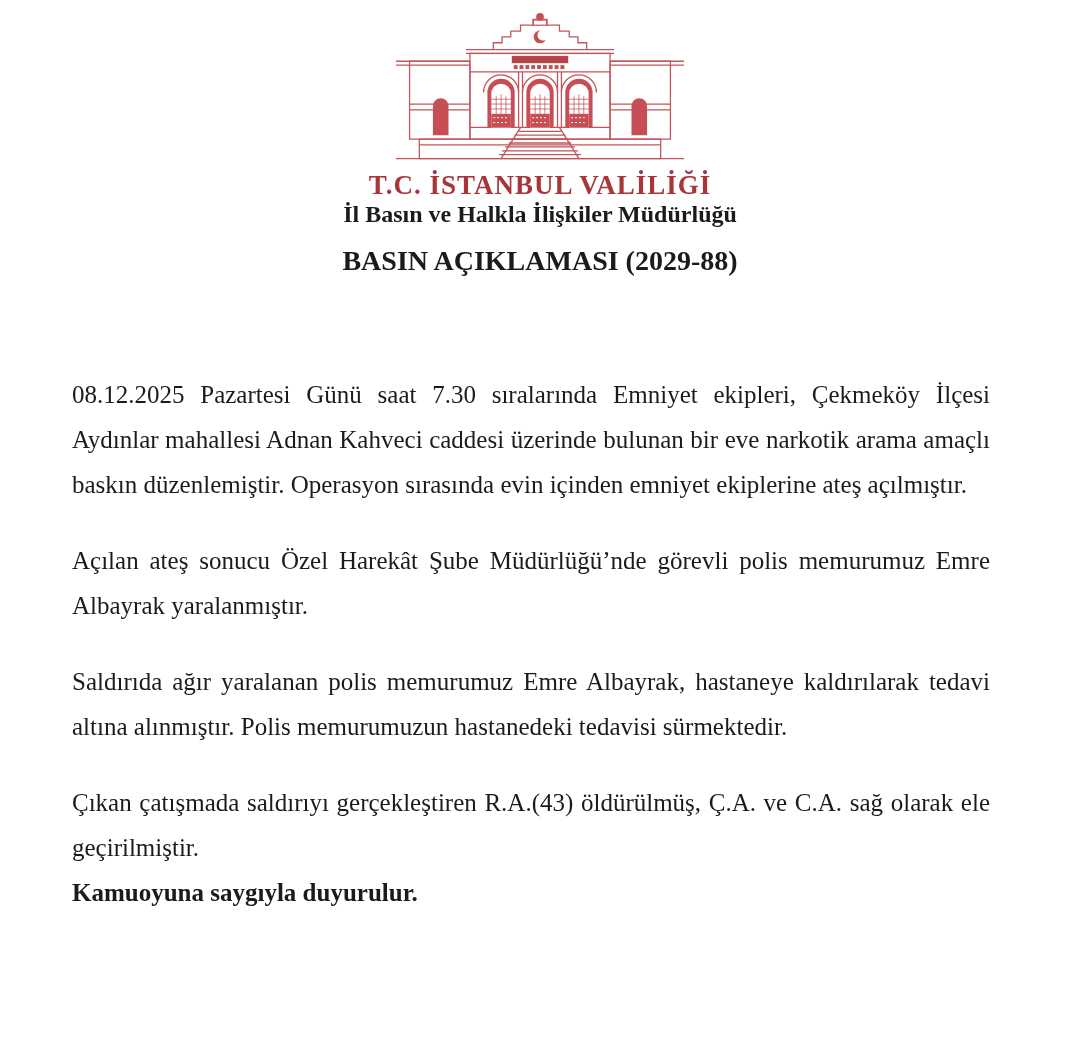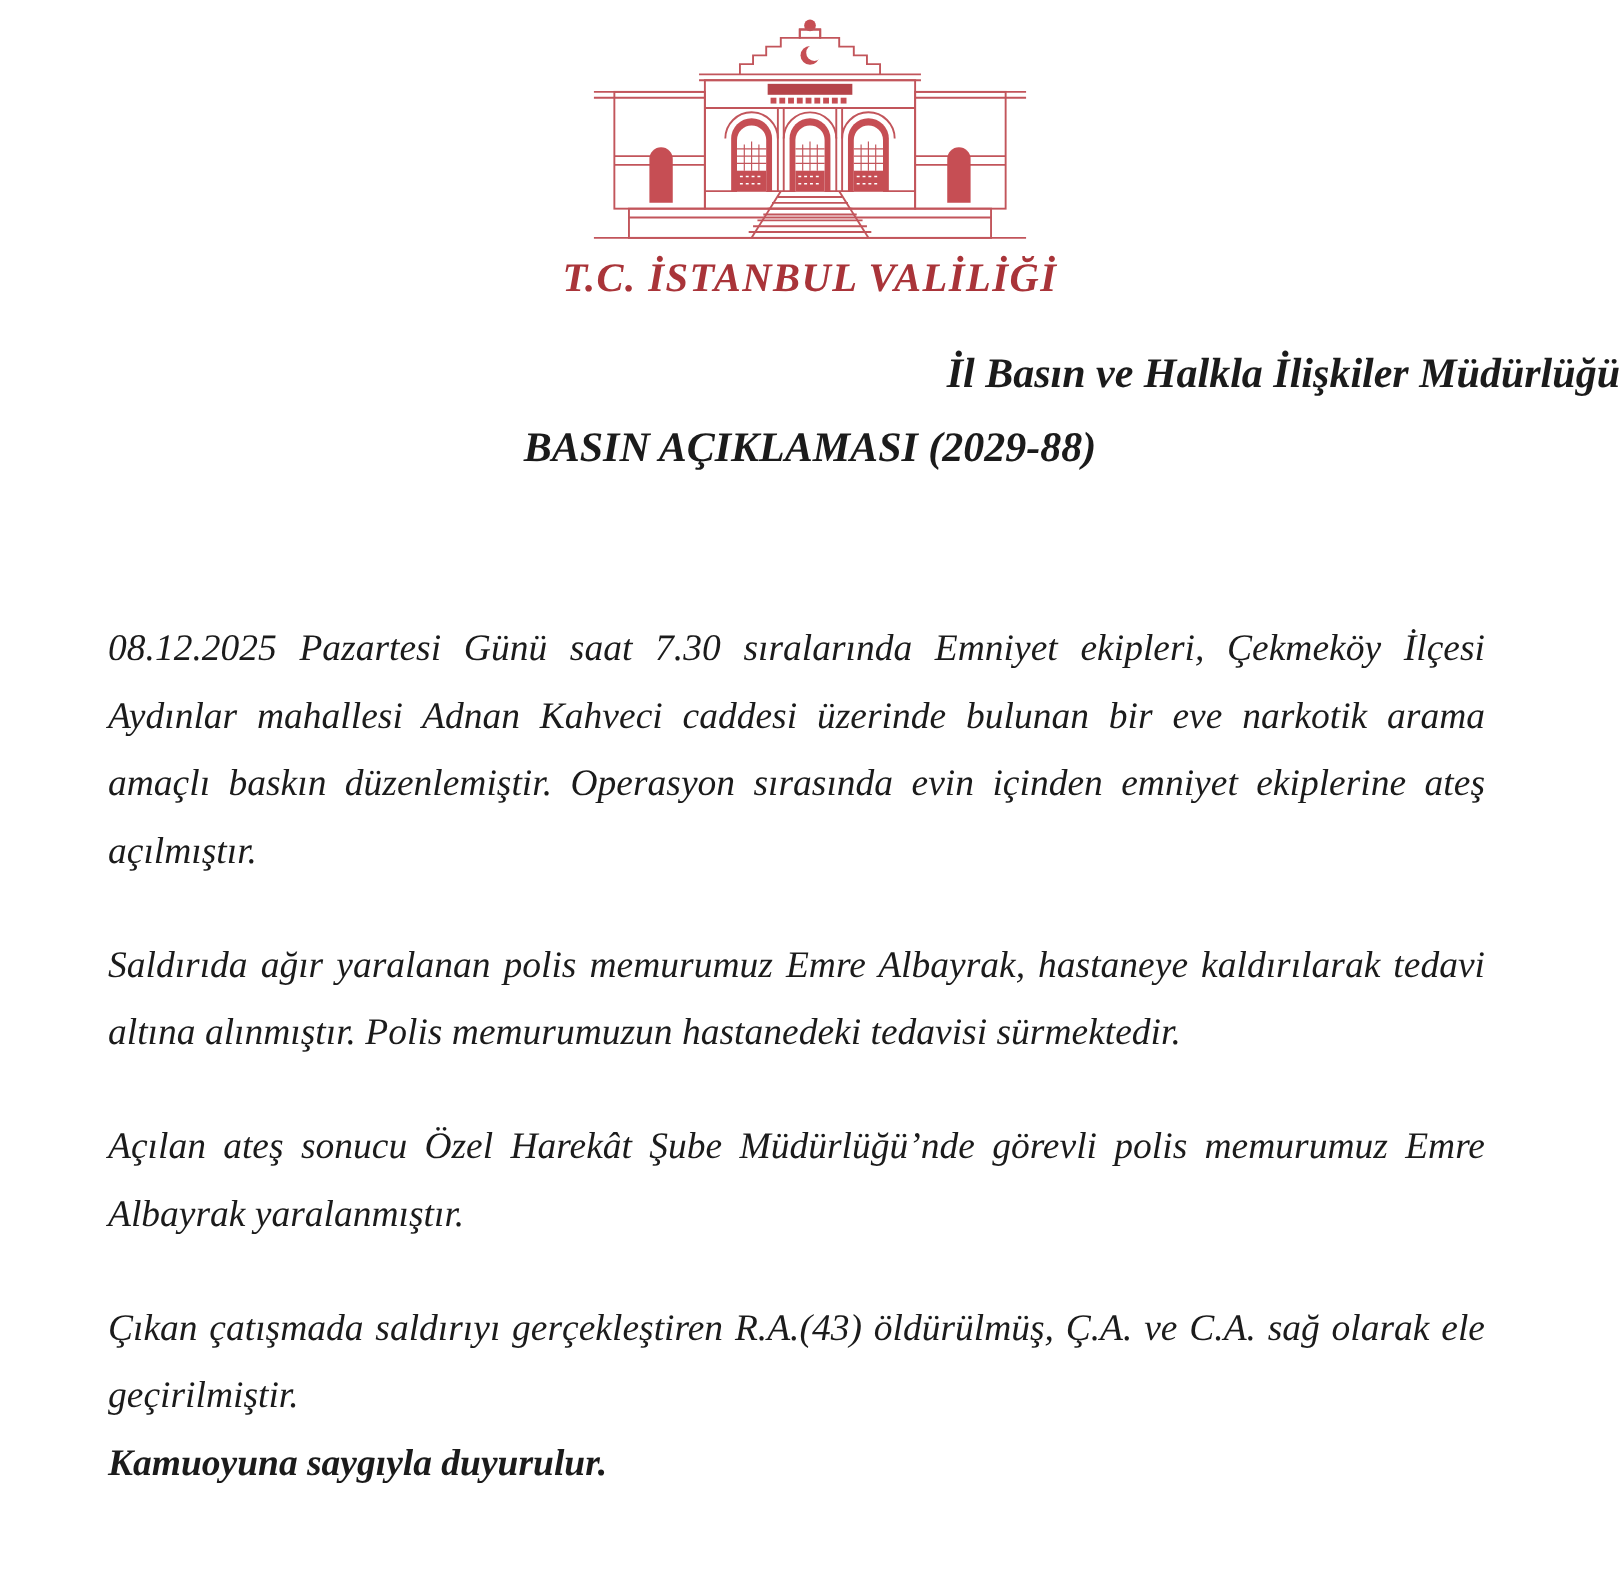--- a/index.html
+++ b/index.html
@@ -10,37 +10,36 @@
     --ink:#1b1b1b;
     --paper:#ffffff;
   }
   *{margin:0;padding:0;box-sizing:border-box;}
   html,body{background:var(--paper);}
   body{
     width:1080px;height:1061px;overflow:hidden;
     font-family:"Liberation Serif","DejaVu Serif",serif;
     color:var(--ink);
   }
-  .page{width:1080px;height:1061px;background:var(--paper);font-style:italic;}
+  .page{width:1080px;height:1061px;background:var(--paper);}
   .letterhead{padding-top:10px;text-align:center;}
   .emblem-svg{display:block;margin:0 auto;}
   .emblem-line{stroke:var(--emblem-red);fill:none;stroke-width:1.3;}
   .emblem-line-thin{stroke:var(--emblem-red);fill:none;stroke-width:0.8;}
   .emblem-fill{fill:var(--emblem-fill);stroke:none;}
   .emblem-dark{fill:var(--emblem-dark);stroke:none;}
   .emblem-white{fill:#ffffff;stroke:none;}
   .org-name{
     margin-top:3px;
     font-size:27px;font-weight:bold;color:var(--org-red);
     letter-spacing:1px;
   }
   .doc-titles{text-align:center;}
   .dept-title{
-    margin-top:33px;
-    font-size:28px;font-weight:bold;color:var(--ink);text-align:right;
+    font-size:24px;font-weight:bold;color:var(--ink);
   }
   .doc-title{
     margin-top:17px;
     font-size:28px;font-weight:bold;color:var(--ink);
   }
   .release-body{
     margin-top:95px;
     padding:0 90px 0 72px;
     font-size:25px;line-height:45px;
     text-align:justify;
@@ -179,19 +178,19 @@
     <div class="org-name">T.C. İSTANBUL VALİLİĞİ</div>
   </header>
 
   <div class="doc-titles">
     <h1 class="dept-title">İl Basın ve Halkla İlişkiler Müdürlüğü</h1>
     <h2 class="doc-title">BASIN AÇIKLAMASI (2029-88)</h2>
   </div>
 
   <main class="release-body">
     <p>08.12.2025 Pazartesi Günü saat 7.30 sıralarında Emniyet ekipleri, Çekmeköy İlçesi Aydınlar mahallesi Adnan Kahveci caddesi üzerinde bulunan bir eve narkotik arama amaçlı baskın düzenlemiştir. Operasyon sırasında evin içinden emniyet ekiplerine ateş açılmıştır.</p>
+    <p>Açılan ateş sonucu Özel Harekât Şube Müdürlüğü’nde görevli polis memurumuz Emre Albayrak yaralanmıştır.</p>
     <p>Saldırıda ağır yaralanan polis memurumuz Emre Albayrak, hastaneye kaldırılarak tedavi altına alınmıştır. Polis memurumuzun hastanedeki tedavisi sürmektedir.</p>
-    <p>Açılan ateş sonucu Özel Harekât Şube Müdürlüğü’nde görevli polis memurumuz Emre Albayrak yaralanmıştır.</p>
     <p class="last-para">Çıkan çatışmada saldırıyı gerçekleştiren R.A.(43) öldürülmüş, Ç.A. ve C.A. sağ olarak ele geçirilmiştir.</p>
     <p class="closing last-para">Kamuoyuna saygıyla duyurulur.</p>
   </main>
 
 </div>
 
 </body></html>

